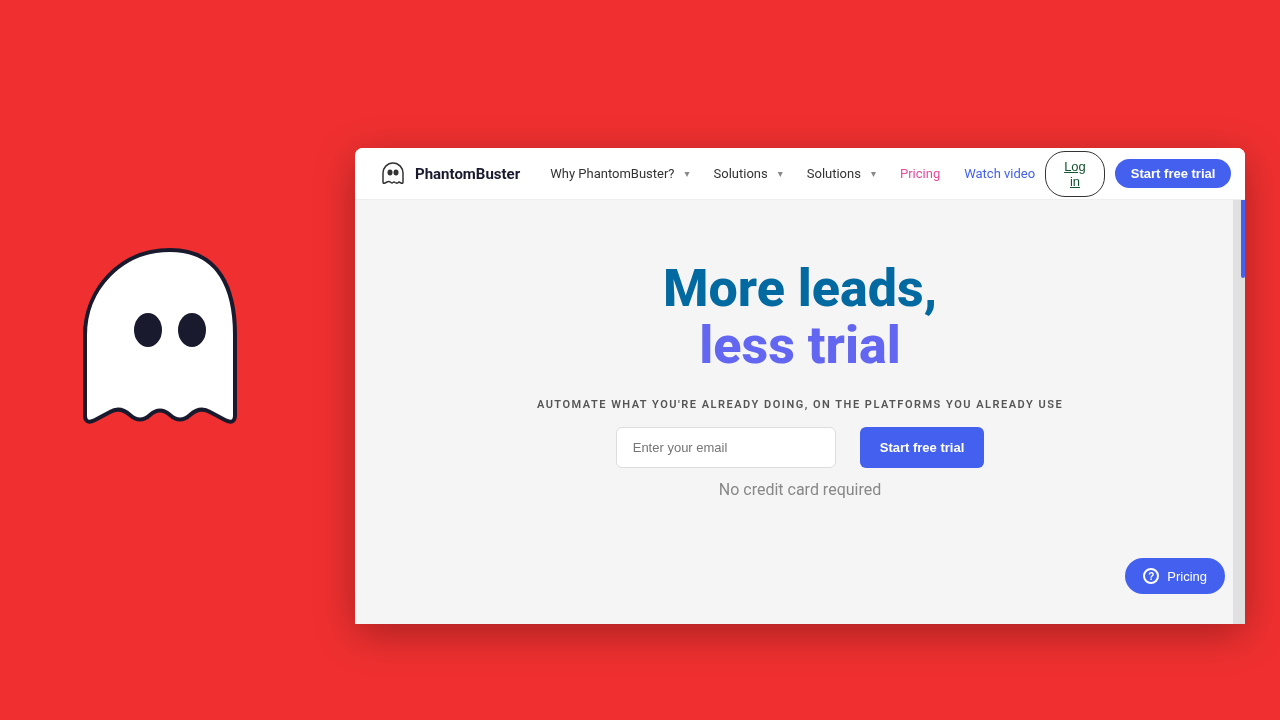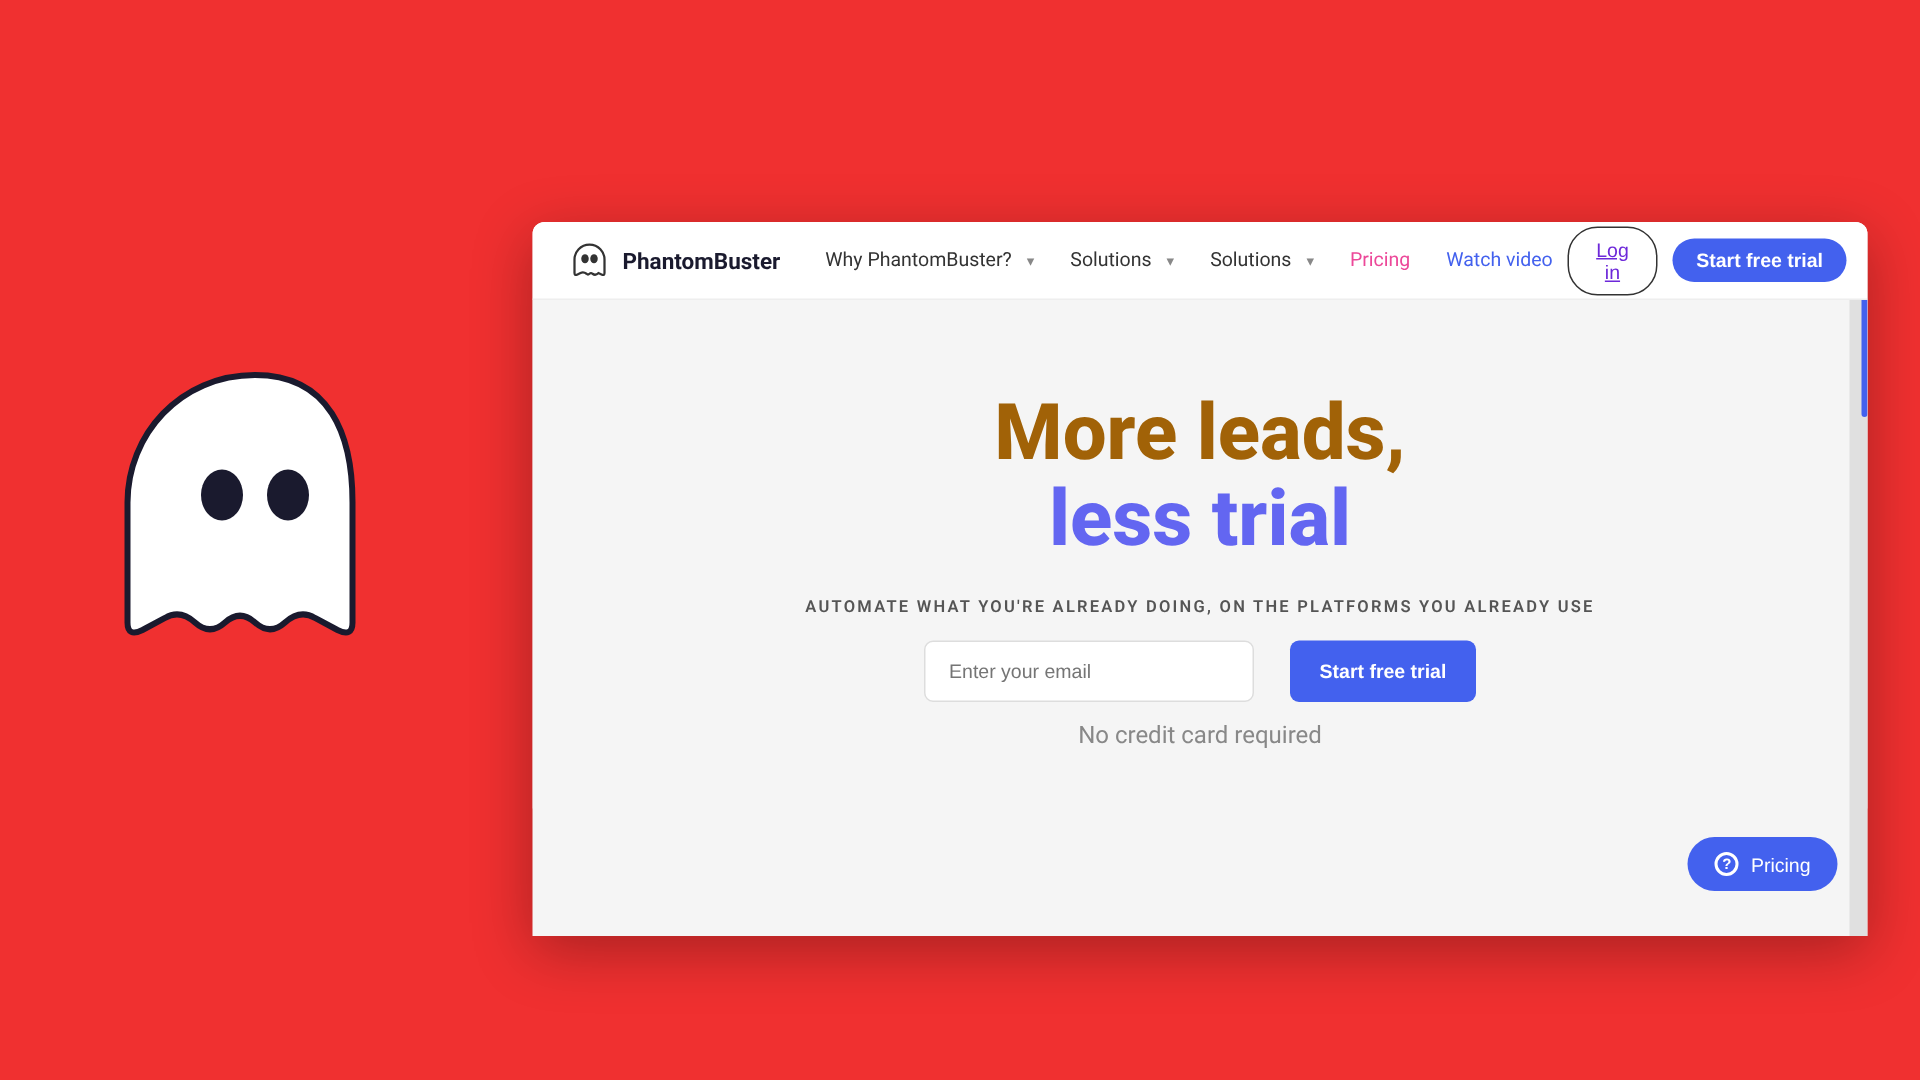--- a/index.html
+++ b/index.html
@@ -127,21 +127,21 @@
     }
 
     .btn-login {
       padding: 7px 18px;
       border: 1.5px solid #333;
       border-radius: 20px;
       background: transparent;
       font-size: 13px;
       font-weight: 500;
       cursor: pointer;
-      color: #6d28d9;
+      color: #14532d;
       text-decoration: underline;
     }
 
     .btn-start-trial {
       padding: 7px 16px;
       border: none;
       border-radius: 20px;
       background: #4361ee;
       color: white;
       font-size: 13px;
@@ -154,21 +154,21 @@
     .hero {
       background: #f5f5f5;
       padding: 60px 24px 40px;
       text-align: center;
       flex: 1;
     }
 
     .hero-title-line1 {
       font-size: 52px;
       font-weight: 800;
-      color: #a16207;
+      color: #0369a1;
       line-height: 1.1;
       display: block;
     }
 
     .hero-title-line2 {
       font-size: 52px;
       font-weight: 800;
       color: #6366f1;
       line-height: 1.1;
       display: block;

